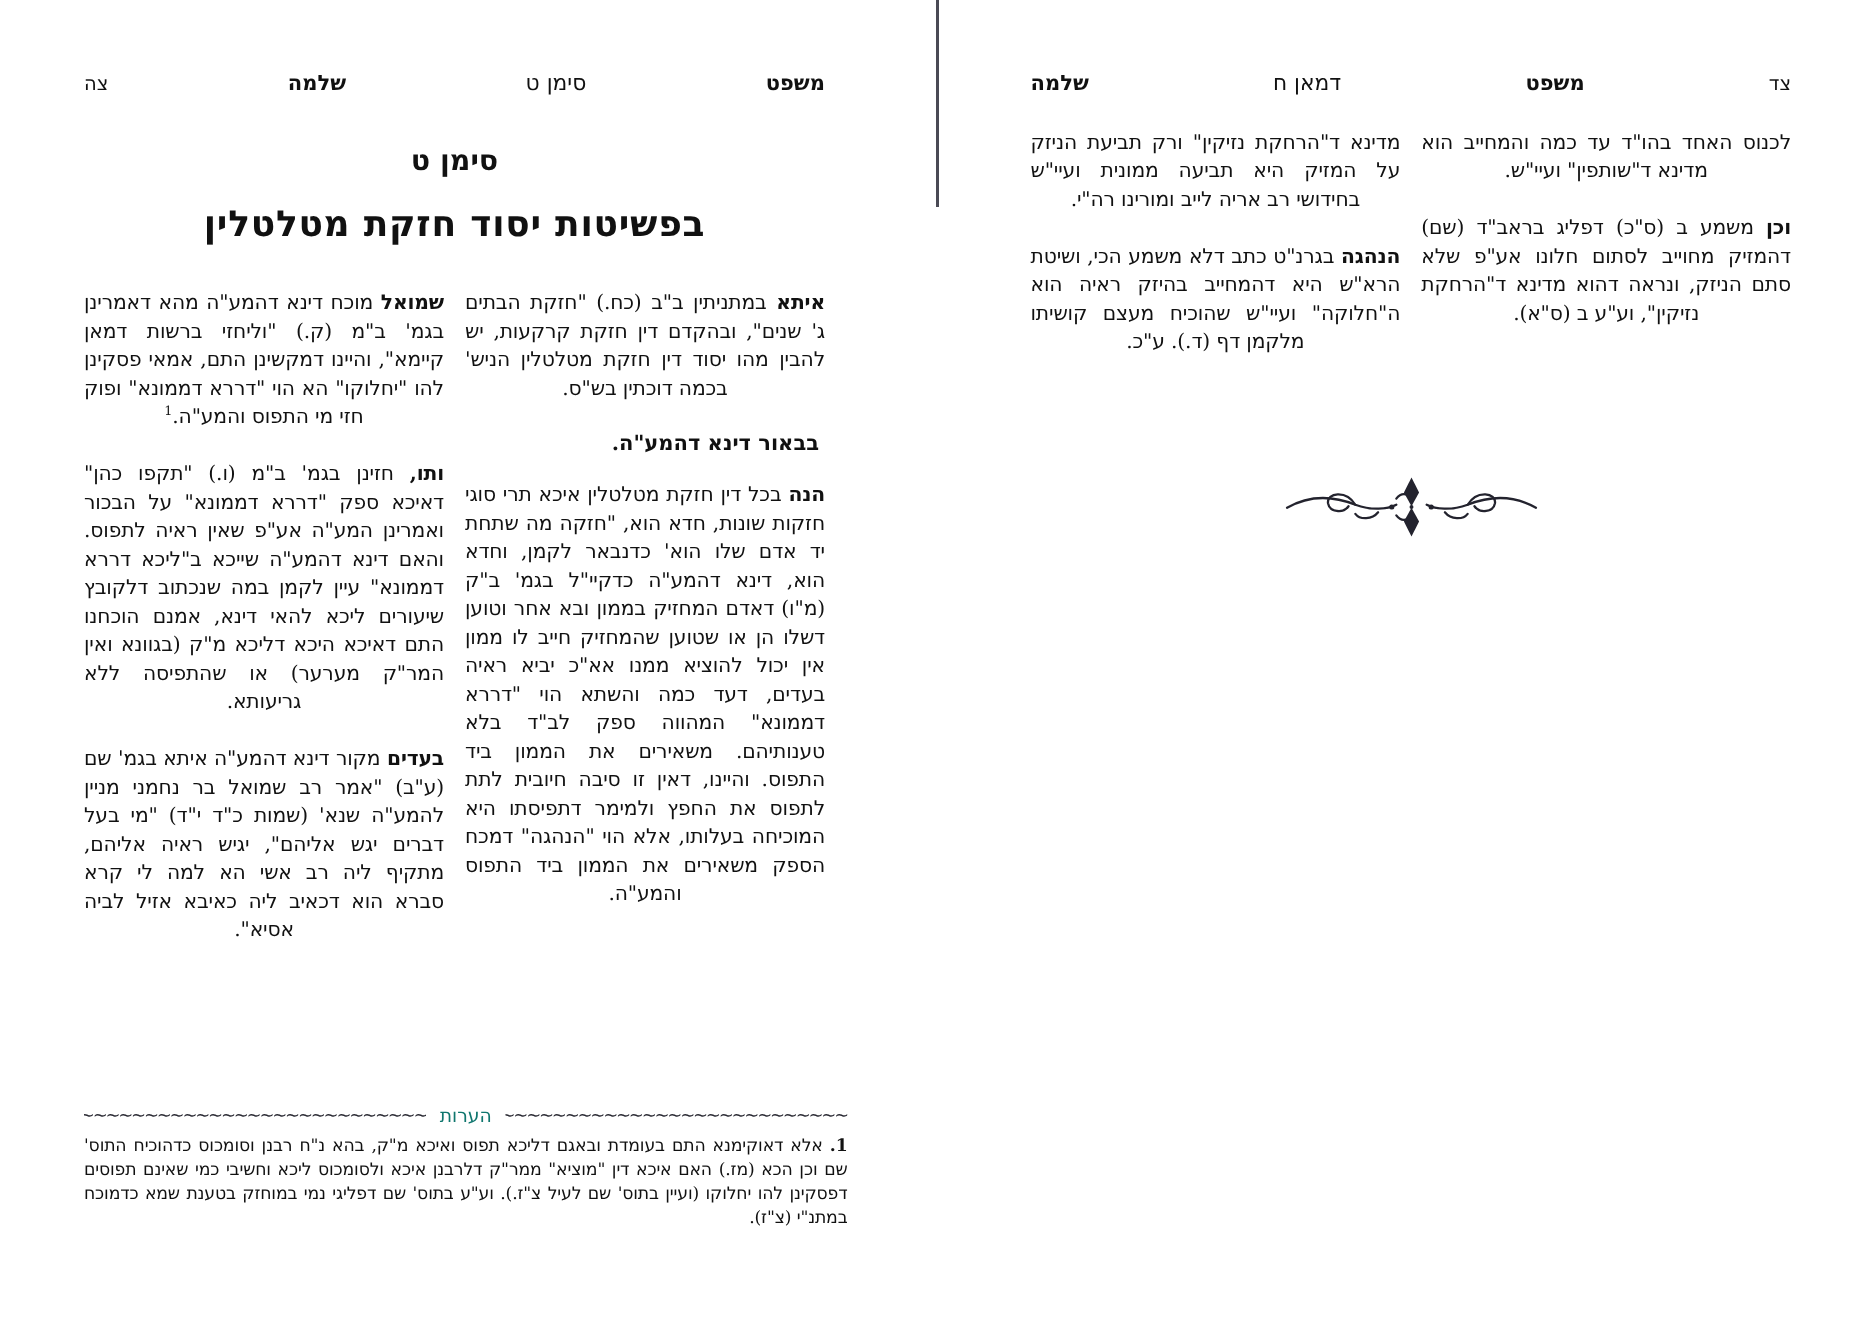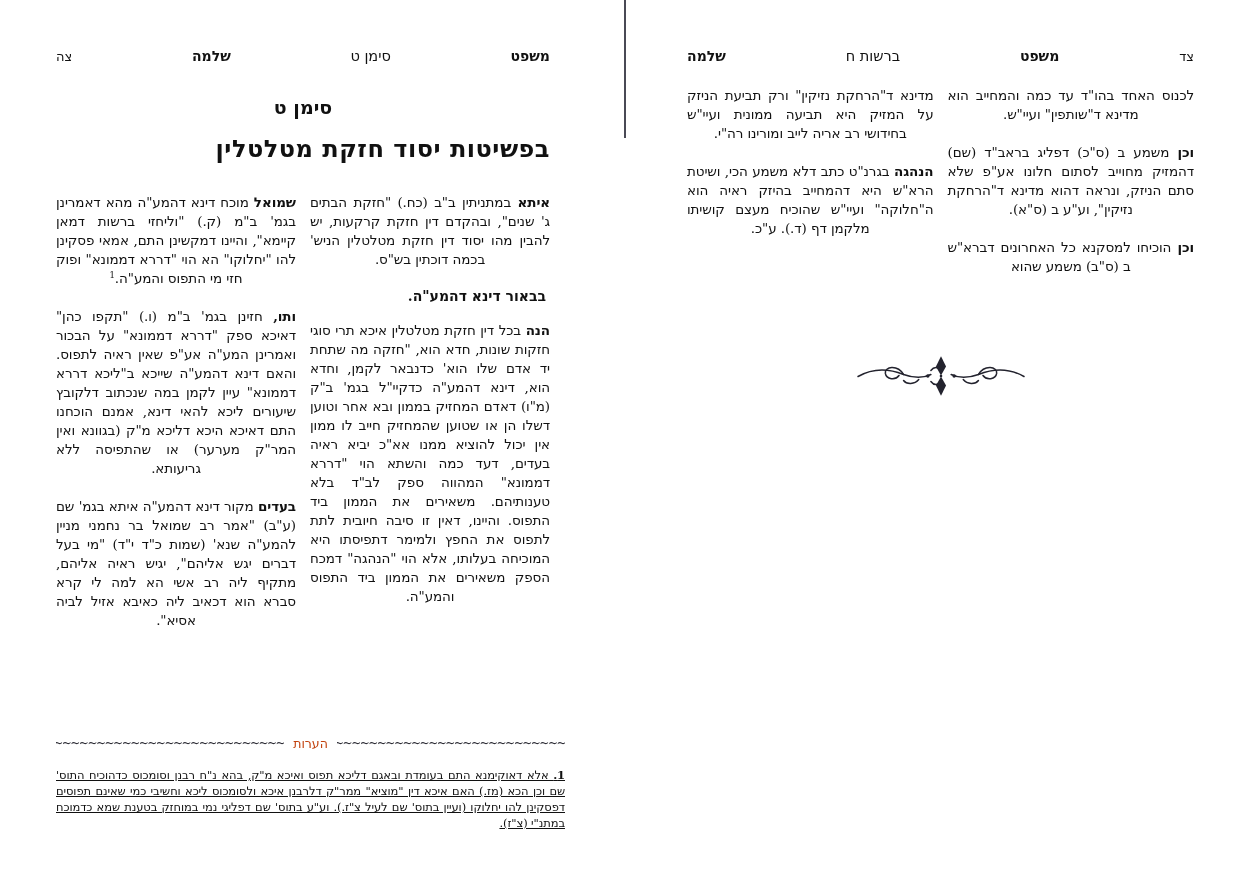--- a/index.html
+++ b/index.html
@@ -15,21 +15,21 @@
   .page-right{padding:48px 56px 0 62px;}
 
   
   .running-header{display:flex;justify-content:space-between;align-items:baseline;direction:rtl;}
   .hdr-title{font-weight:bold;font-size:14px;}
   .hdr-siman{font-size:14.5px;}
   .hdr-pagenum{font-size:13px;text-align:center;}
 
   
   .siman-heading{text-align:center;font-weight:bold;font-size:19px;margin-top:32px;}
-  .chapter-title{text-align:right;font-weight:bold;font-size:24px;margin-top:16px;letter-spacing:.5px;}
+  .chapter-title{text-align:center;font-weight:bold;font-size:24px;margin-top:16px;letter-spacing:.5px;}
 
   
   .cols{display:flex;gap:14px;direction:rtl;margin-top:30px;}
   .page-right .cols{margin-top:22px;}
   .col{flex:1 1 0;min-width:0;}
   .para{
     margin:0 0 19px;font-size:13.5px;line-height:19px;letter-spacing:-0.1px;
     text-align:justify;text-align-last:center;-moz-text-align-last:center;
   }
   .para .lead{font-weight:bold;}
@@ -37,22 +37,22 @@
   .subheading{font-weight:bold;font-size:14px;text-align:right;padding-left:28px;margin:2px 4px 17px 0;}
 
   
   .flourish-wrap{margin-top:58px;text-align:center;}
 
   
   .footnotes{position:absolute;right:60px;left:56px;top:736px;direction:rtl;}
   .notes-divider{display:flex;align-items:center;gap:7px;direction:rtl;}
   .squiggle{flex-grow:1;overflow:hidden;white-space:nowrap;font-size:12px;letter-spacing:-1.5px;color:#2a2a33;line-height:10px;height:12px;}
   .squiggle.right-side{flex-grow:2.6;}
-  .notes-label{font-size:12.5px;color:#c2410c;flex:0 0 auto;padding:0 2px;}
-  .notes-body{margin-top:16px;text-decoration:underline;}
+  .notes-label{font-size:12.5px;color:#0f766e;flex:0 0 auto;padding:0 2px;}
+  .notes-body{margin-top:4px;}
   .footnote{font-size:11.5px;line-height:16px;text-align:justify;letter-spacing:-0.1px;}
   .footnote .fn-num{font-weight:bold;}
 </style>
 </head>
 <body>
 
 <div class="spread">
 
   <div class="page page-left">
     <div class="running-header">
@@ -87,29 +87,28 @@
       <div class="notes-body">
           <div class="footnote"><span class="fn-num">1.</span> אלא דאוקימנא התם בעומדת ובאגם דליכא תפוס ואיכא מ"ק, בהא נ"ח רבנן וסומכוס כדהוכיח התוס' שם וכן הכא (מז.) האם איכא דין "מוציא" ממר"ק דלרבנן איכא ולסומכוס ליכא וחשיבי כמי שאינם תפוסים דפסקינן להו יחלוקו (ועיין בתוס' שם לעיל צ"ז.). וע"ע בתוס' שם דפליגי נמי במוחזק בטענת שמא כדמוכח במתנ"י (צ"ז).</div>
         </div>
     </div>
   </div>
 
   <div class="page page-right">
     <div class="running-header">
       <span class="hdr-pagenum">צד</span>
       <span class="hdr-title">משפט</span>
-      <span class="hdr-siman">ברשות ח</span>
+      <span class="hdr-siman">דמאן ח</span>
       <span class="hdr-title">שלמה</span>
     </div>
 
     <div class="cols">
       <div class="col">
           <p class="para">לכנוס האחד בהו"ד עד כמה והמחייב הוא מדינא ד"שותפין" ועיי"ש.</p>
           <p class="para"><span class="lead">וכן</span> משמע ב (ס"כ) דפליג בראב"ד (שם) דהמזיק מחוייב לסתום חלונו אע"פ שלא סתם הניזק, ונראה דהוא מדינא ד"הרחקת נזיקין", וע"ע ב (ס"א).</p>
-          <p class="para"><span class="lead">וכן</span> הוכיחו למסקנא כל האחרונים דברא"ש ב (ס"ב) משמע שהוא</p>
         </div>
       <div class="col">
           <p class="para">מדינא ד"הרחקת נזיקין" ורק תביעת הניזק על המזיק היא תביעה ממונית ועיי"ש בחידושי רב אריה לייב ומורינו רה"י.</p>
           <p class="para"><span class="lead">הנהגה</span> בגרנ"ט כתב דלא משמע הכי, ושיטת הרא"ש היא דהמחייב בהיזק ראיה הוא ה"חלוקה" ועיי"ש שהוכיח מעצם קושיתו מלקמן דף (ד.). ע"כ.</p>
         </div>
     </div>
 
     <div class="flourish-wrap">
       <svg width="172" height="46" viewBox="0 0 340 90" aria-hidden="true">
         <g fill="none" stroke="#23232e" stroke-width="3" stroke-linecap="round">

